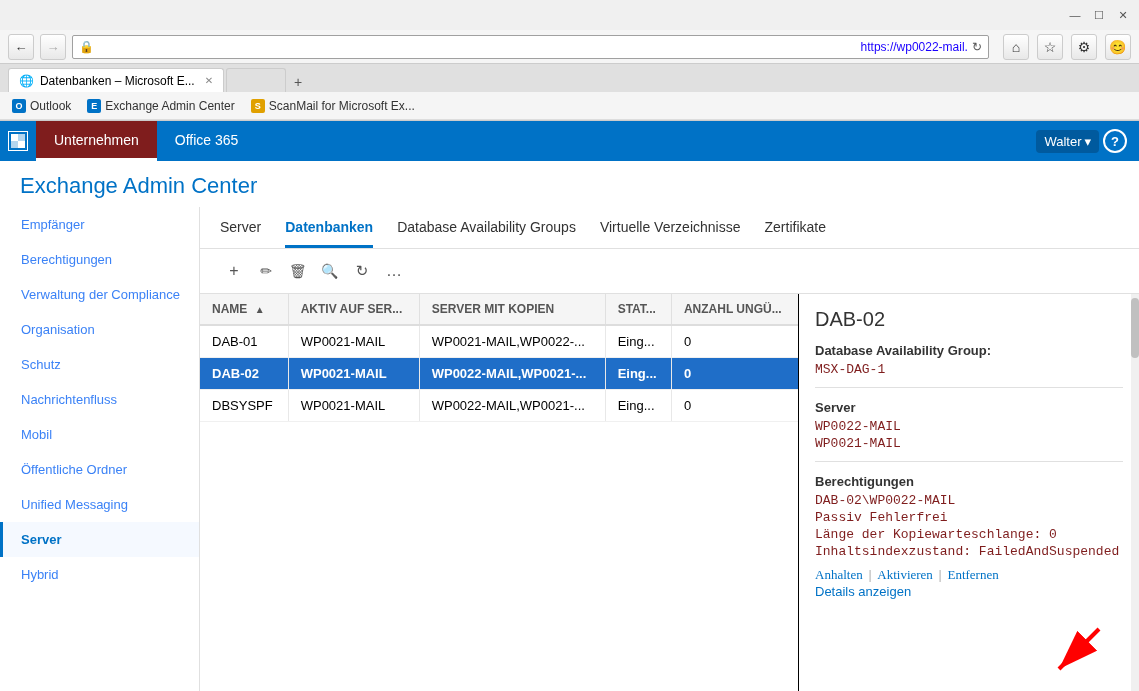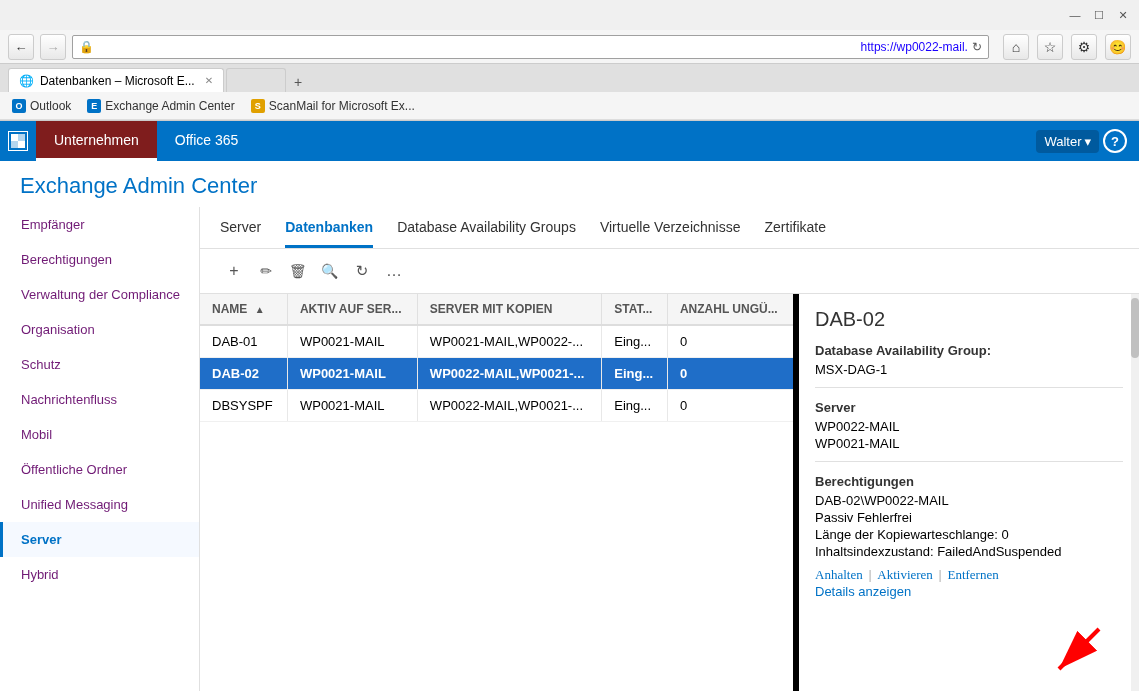--- a/index.html
+++ b/index.html
@@ -37,48 +37,48 @@
     .help-btn { width: 24px; height: 24px; border-radius: 50%; border: 2px solid #fff; display: flex; align-items: center; justify-content: center; color: #fff; font-size: 13px; font-weight: bold; cursor: pointer; }
 
     
     .page-container { display: flex; flex-direction: column; height: calc(691px - 30px - 34px - 28px - 28px - 40px); overflow: hidden; }
     .page-title-bar { padding: 12px 20px 8px; }
     .page-title { color: #0072c6; font-size: 22px; font-weight: 300; }
     .content-area { display: flex; flex: 1; overflow: hidden; }
 
     
     .sidebar { width: 200px; min-width: 200px; border-right: 1px solid #e0e0e0; overflow-y: auto; }
-    .sidebar-item { padding: 10px 18px; color: #701a75; cursor: pointer; font-size: 13px; border-left: 3px solid transparent; }
+    .sidebar-item { padding: 10px 18px; color: #3b82f6; cursor: pointer; font-size: 13px; border-left: 3px solid transparent; }
     .sidebar-item.active { color: #0072c6; font-weight: 600; border-left: 3px solid #0072c6; background: #f5f9ff; }
 
     
     .main-content { flex: 1; display: flex; flex-direction: column; overflow: hidden; }
     .sub-nav { display: flex; align-items: center; padding: 12px 20px 0; border-bottom: 1px solid #e0e0e0; gap: 24px; }
     .sub-nav-item { padding-bottom: 10px; font-size: 14px; color: #333; cursor: pointer; border-bottom: 3px solid transparent; }
     .sub-nav-item.active { color: #0072c6; border-bottom: 3px solid #0072c6; font-weight: 600; }
     .toolbar { display: flex; align-items: center; padding: 8px 20px; gap: 4px; border-bottom: 1px solid #e0e0e0; }
     .tool-btn { width: 28px; height: 28px; border: none; background: transparent; cursor: pointer; display: flex; align-items: center; justify-content: center; font-size: 16px; color: #555; border-radius: 2px; }
 
     
     .table-pane { display: flex; flex: 1; overflow: hidden; }
-    .table-section { flex: 1; overflow: auto; border-right: 6px solid #000000; }
+    .table-section { flex: 1; overflow: auto; border-right: 1px solid #000000; }
     table { width: 100%; border-collapse: collapse; }
     thead tr { background: #f5f5f5; border-bottom: 2px solid #ddd; }
     th { padding: 8px 12px; text-align: left; font-size: 12px; font-weight: 600; color: #555; white-space: nowrap; user-select: none; cursor: pointer; border-right: 1px solid #e0e0e0; }
     th:last-child { border-right: none; }
     td { padding: 8px 12px; font-size: 13px; border-bottom: 1px solid #f0f0f0; white-space: nowrap; border-right: 1px solid #e8e8e8; }
     td:last-child { border-right: none; }
     tr.selected td { background: #1f6ec8; color: #fff; font-weight: 600; }
     .sort-icon { margin-left: 4px; font-size: 10px; }
 
     
     .detail-pane { width: 340px; min-width: 340px; overflow-y: auto; padding: 14px 16px; position: relative; }
     .detail-title { font-size: 20px; font-weight: 300; color: #333; margin-bottom: 10px; }
     .detail-section-label { font-size: 13px; font-weight: 600; color: #333; margin-top: 12px; margin-bottom: 4px; }
-    .detail-value { font-size: 13px; color: #000000; margin-bottom: 2px; }
+    .detail-value { font-size: 13px; color: #7f1d1d; margin-bottom: 2px; font-family: Liberation Mono, monospace; }
     .detail-link { color: #0072c6; cursor: pointer; font-size: 13px; }
     .detail-divider { border: none; border-top: 1px solid #e0e0e0; margin: 10px 0; }
     .detail-scrollbar { position: absolute; right: 0; top: 0; width: 8px; height: 100%; background: #f0f0f0; }
     .detail-scrollbar-thumb { width: 8px; height: 60px; background: #c0c0c0; border-radius: 4px; position: absolute; top: 4px; }
 
     
     ::-webkit-scrollbar { width: 8px; }
     ::-webkit-scrollbar-track { background: #f5f5f5; }
     ::-webkit-scrollbar-thumb { background: #c0c0c0; border-radius: 4px; }
   </style>

